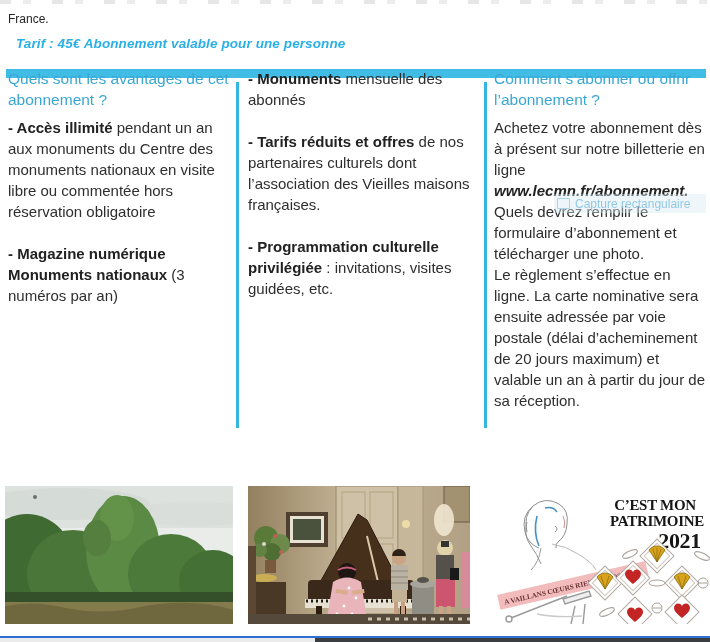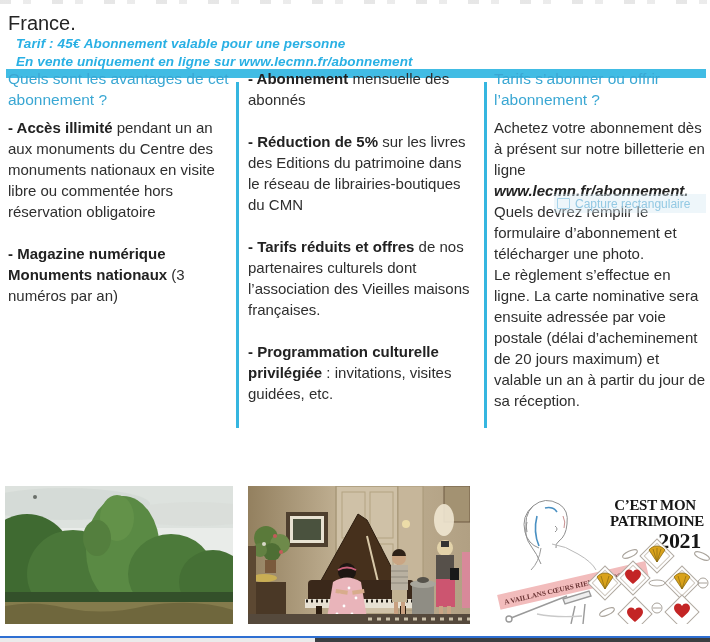--- a/index.html
+++ b/index.html
@@ -7,21 +7,21 @@
     position:relative;width:710px;height:642px;overflow:hidden;
     background:#ffffff;
     font-family:"Liberation Sans","DejaVu Sans",sans-serif;
     color:#2e2e2e;
   }
   
   .cutoff-strip{
     position:absolute;top:0;left:0;width:100%;height:4px;opacity:.45;
     background:repeating-linear-gradient(90deg,#c9c9c9 0 11px,transparent 11px 23px,#d4d4d4 23px 31px,transparent 31px 52px);
   }
-  .france{position:absolute;top:12px;left:8px;margin:0;font-size:20px;color:#242424;}
+  .france{position:absolute;top:12px;left:8px;margin:0;font-size:12px;color:#242424;}
   .tarif{position:absolute;left:8px;margin:8px;font-size:13.5px;font-weight:bold;font-style:italic;color:#29b0e4;letter-spacing:.1px;}
   .tarif.l1{top:28px;}
   .tarif.l2{top:46px;}
   .teal-bar{position:absolute;top:69px;left:6px;width:700px;height:9px;background:#41bce4;}
   .vline{position:absolute;top:82px;width:3px;height:346px;background:#35b6e0;}
   .vline.v1{left:236px;}
   .vline.v2{left:484px;}
   .col{position:absolute;top:68px;font-size:15px;line-height:21px;color:#2e2e2e;}
   .col.c1{left:8px;width:225px;}
   .col.c2{left:248px;width:228px;}
@@ -53,41 +53,39 @@
 </style>
 </head>
 <body>
 
 <div class="page">
 
   <div class="cutoff-strip"></div>
 
   <p class="france">France.</p>
   <p class="tarif l1">Tarif : 45€ Abonnement valable pour une personne</p>
-  <p class="tarif l2">En vente uniquement en ligne sur www.lecmn.fr/abonnement</p>
 
   <div class="teal-bar"></div>
   <div class="vline v1"></div>
   <div class="vline v2"></div>
 
   <div class="col c1">
     <h3>Quels sont les avantages de cet abonnement ?</h3>
     <p><b class="lead">- Accès illimité</b><span> pendant un an aux monuments du Centre des monuments nationaux en visite libre ou commentée hors réservation obligatoire</span></p>
     <p><b class="lead">- Magazine numérique Monuments nationaux</b><span> (3 numéros par an)</span></p>
   </div>
 
   <div class="col c2">
-    <p><b class="lead">- Abonnement</b><span> mensuelle des abonnés</span></p>
-    <p><b class="lead">- Réduction de 5%</b><span> sur les livres des Editions du patrimoine dans le réseau de librairies-boutiques du CMN</span></p>
+    <p><b class="lead">- Monuments</b><span> mensuelle des abonnés</span></p>
     <p><b class="lead">- Tarifs réduits et offres</b><span> de nos partenaires culturels dont l’association des Vieilles maisons françaises.</span></p>
     <p><b class="lead">- Programmation culturelle privilégiée</b><span> : invitations, visites guidées, etc.</span></p>
   </div>
 
   <div class="col c3">
-    <h3>Tarifs s’abonner ou offrir l’abonnement ?</h3>
+    <h3>Comment s’abonner ou offrir l’abonnement ?</h3>
     <p class="tight"><span>Achetez votre abonnement dès à présent sur notre billetterie en ligne </span><span class="urltext">www.lecmn.fr/abonnement.</span><span> Quels devrez remplir le formulaire d’abonnement et télécharger une photo.</span></p>
     <p class="tight">Le règlement s’effectue en ligne. La carte nominative sera ensuite adressée par voie postale (délai d’acheminement de 20 jours maximum) et valable un an à partir du jour de sa réception.</p>
   </div>
 
   <div class="capture-tooltip">
     <span class="cap-icon"></span>
     <span>Capture rectangulaire</span>
   </div>
 
   <figure class="photo ph1" style="margin:0">

